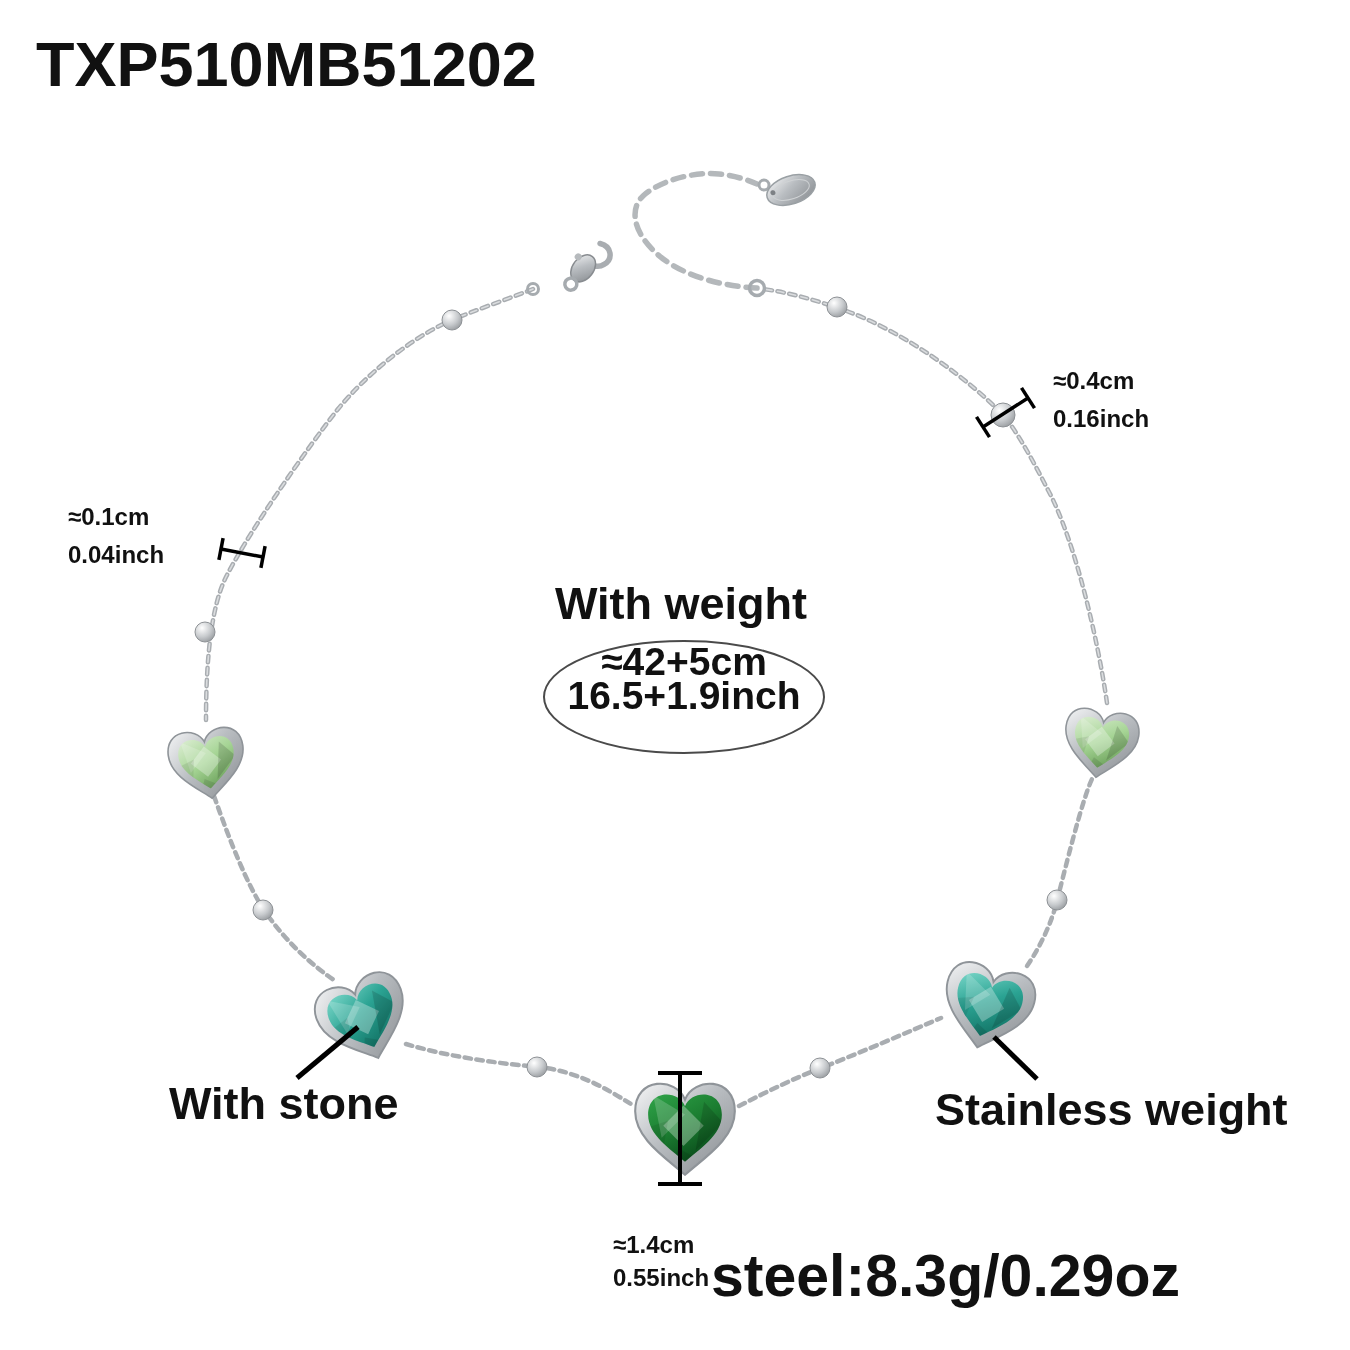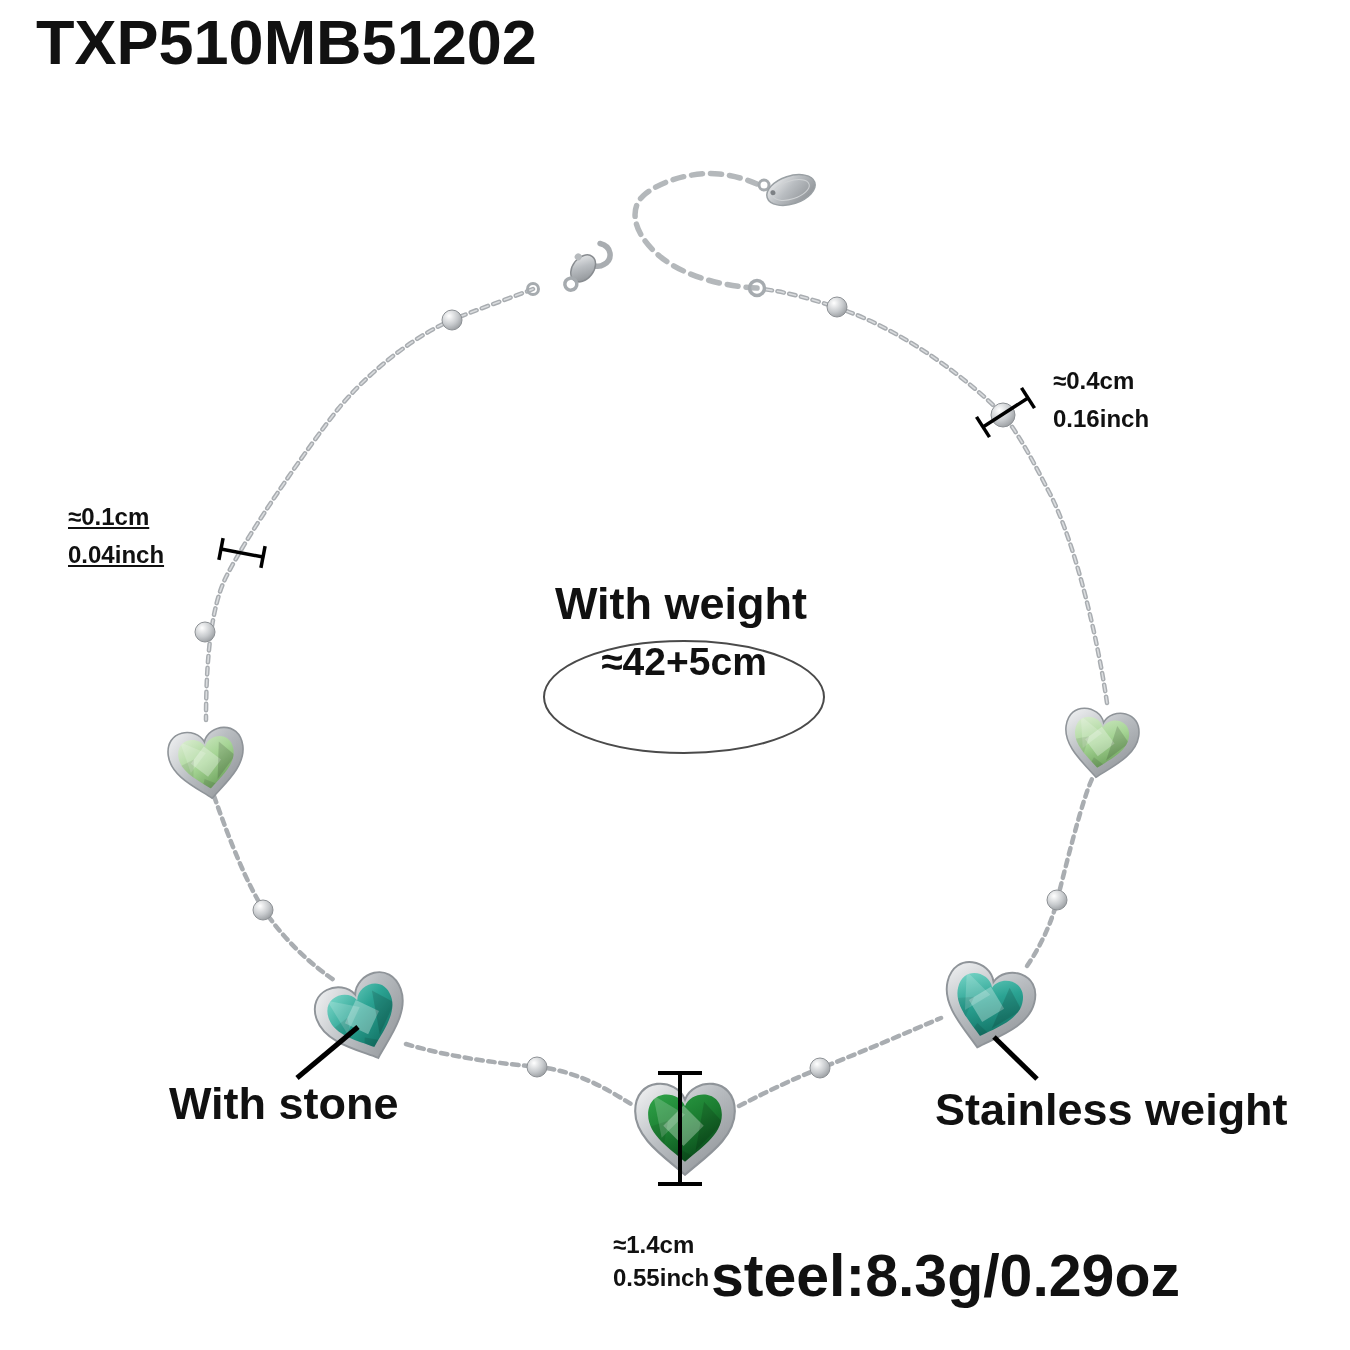--- a/index.html
+++ b/index.html
@@ -4,24 +4,24 @@
 <style>
   :root{
     --background:#ffffff;
     --text:#111111;
   }
   *{margin:0;padding:0;box-sizing:border-box;}
   html,body{width:1350px;height:1350px;background:var(--background);overflow:hidden;}
   body{position:relative;font-family:"Liberation Sans",sans-serif;color:var(--text);}
   #art{position:absolute;left:0;top:0;z-index:1;}
   .label{position:absolute;z-index:2;white-space:nowrap;color:var(--text);}
-  .title{left:36px;top:6px;font-size:63px;font-weight:700;letter-spacing:0px;}
+  .title{left:36px;top:28px;font-size:63px;font-weight:700;letter-spacing:0px;}
   .annot{font-size:24px;font-weight:600;line-height:38px;}
   .annot-bead{left:1053px;top:362px;}
-  .annot-chain{left:68px;top:498px;text-decoration:underline;}
+  .annot-chain{left:68px;top:498px;}
   .annot-pendant{left:613px;top:1228px;line-height:33px;}
   .with-buttons{left:481px;top:578px;width:400px;text-align:center;font-size:45px;font-weight:700;}
   .len-lines{left:534px;top:645px;width:300px;text-align:center;font-size:39px;font-weight:600;line-height:34px;}
   .mat-label{font-size:45px;font-weight:700;}
   .glass-stone{left:169px;top:1078px;}
   .stainless{left:935px;top:1084px;}
   .weight{left:711px;top:1242px;font-size:59px;font-weight:600;}
 </style>
 </head>
 <body>
@@ -171,20 +171,21 @@
 
 <div class="label annot annot-chain">
   <div>≈0.1cm</div>
   <div>0.04inch</div>
 </div>
 
 <div class="label with-buttons">With weight</div>
 
 <div class="label len-lines">
   <div>≈42+5cm</div>
+  <div>16.5+1.9inch</div>
 </div>
 
 <div class="label mat-label glass-stone">With stone</div>
 
 <div class="label mat-label stainless">Stainless weight</div>
 
 <div class="label annot annot-pendant">
   <div>≈1.4cm</div>
   <div>0.55inch</div>
 </div>

